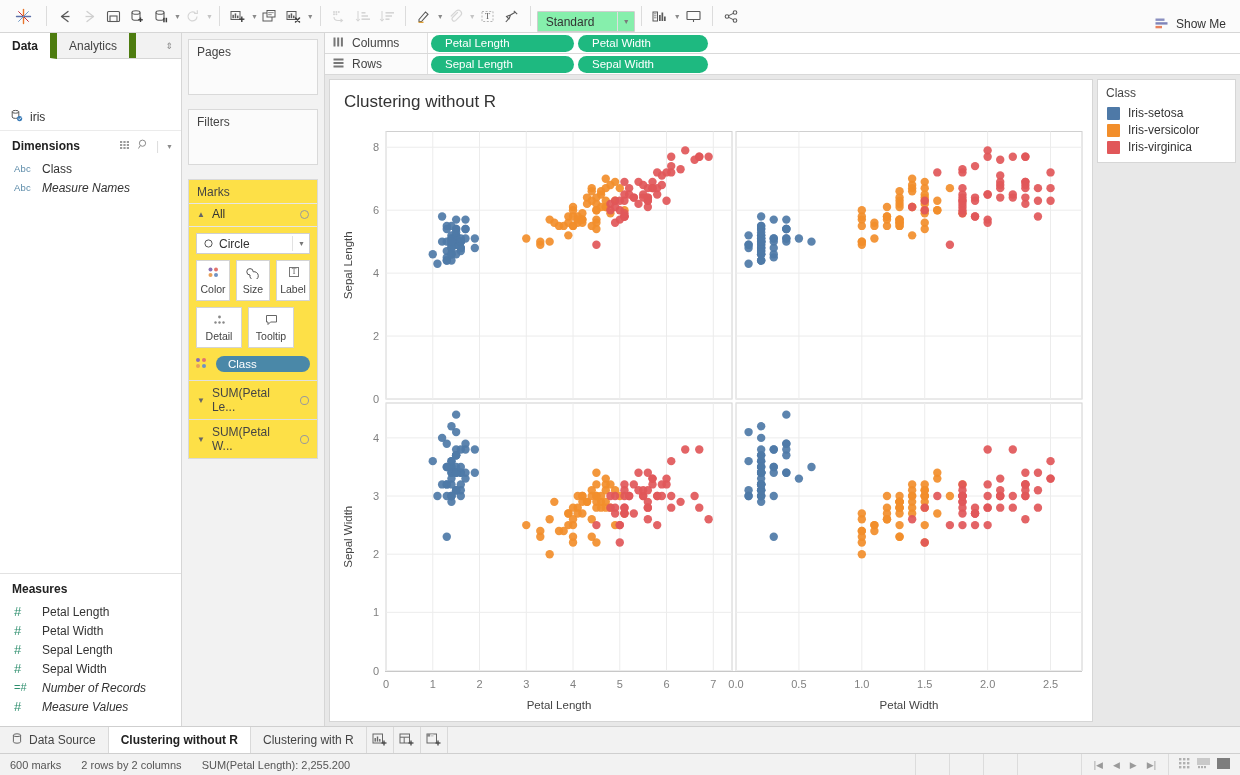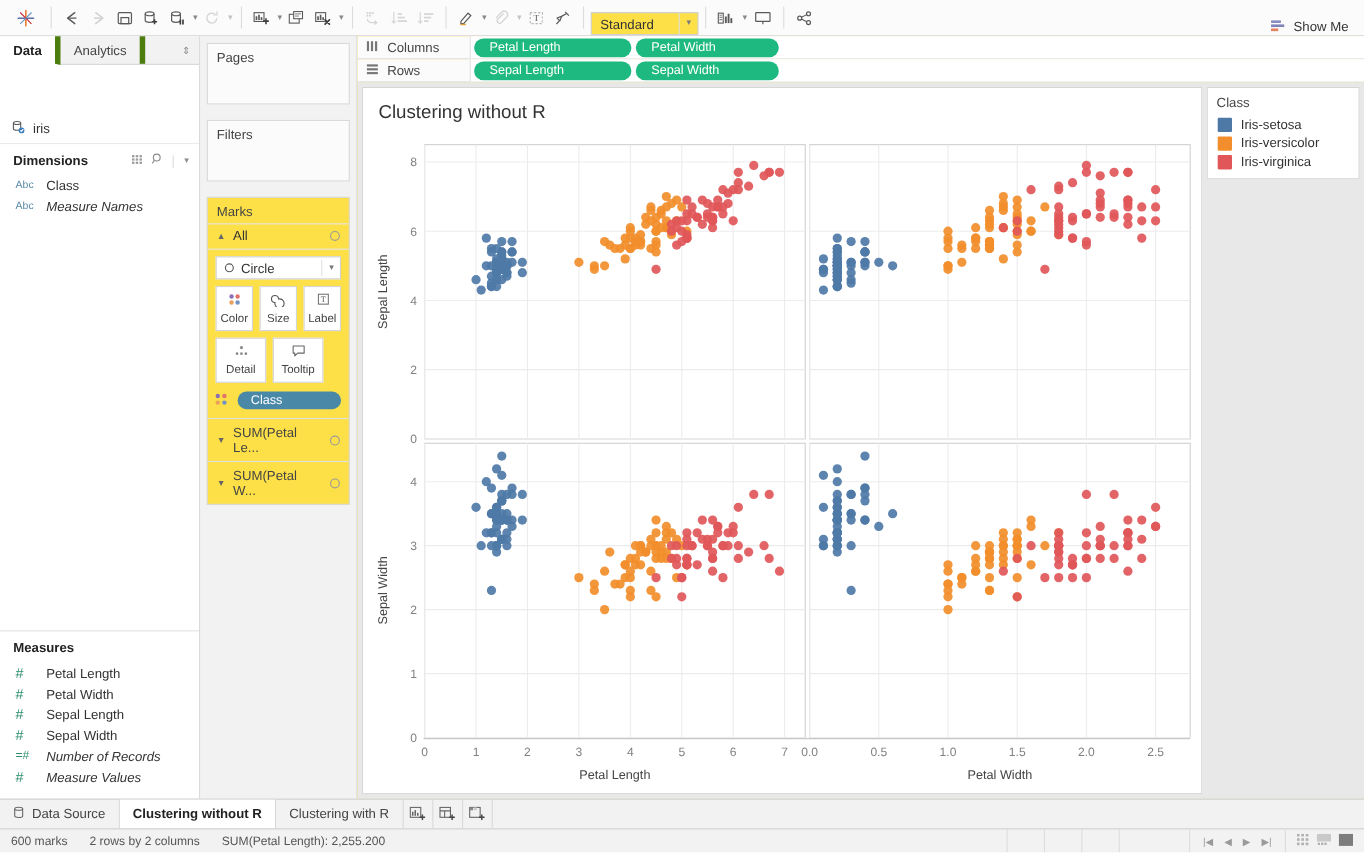--- a/index.html
+++ b/index.html
@@ -23,41 +23,41 @@
   }
   .tb-item { display: flex; align-items: center; justify-content: center;
              height: 26px; min-width: 24px; padding: 0 3px; color: #5a5a5a; }
   .tb-item svg { display: block; }
   .tb-sep { width: 1px; height: 20px; background: #dcdcdc; margin: 0 6px; }
   .tb-caret { font-size: 7px; color: #8a8a8a; margin-left: 1px; }
   .tb-caret.dim { color: #c4c4c4; }
   .tb-disabled { opacity: .38; }
   .logo-wrap { width: 34px; display: flex; align-items: center; justify-content: center; }
   .fit-select {
-    height: 21px; width: 98px; border: 1px solid #cfcfcf; background: #fde047;
+    height: 21px; width: 98px; border: 1px solid #cfcfcf; background: #86efac;
     display: flex; align-items: center; justify-content: space-between;
     padding: 0 4px 0 8px; font-size: 12px; color: #333; border-radius: 1px; margin-top: 11px;
   }
   .fit-select .arw { font-size: 7px; color: #7a7a7a; border-left: 1px solid #dfdfdf;
                      padding-left: 5px; height: 100%; display: flex; align-items: center; }
   .showme {
     margin-left: auto; display: flex; align-items: center; gap: 6px;
     padding: 0 8px; height: 26px; font-size: 12px; color: #333; margin-top: 16px;
   }
 
   
   .body { flex: 1; display: flex; min-height: 0; background: #e8e8e8; }
 
   
   .leftpane { width: 182px; flex: 0 0 182px; background: #fff;
               border-right: 1px solid #d6d6d6; display: flex; flex-direction: column; }
   .tabstrip { display: flex; height: 26px; flex: 0 0 26px; border-bottom: 1px solid #d6d6d6;
               background: #f2f2f2; align-items: stretch; }
   .dtab { display: flex; align-items: center; padding: 0 12px; font-size: 12px;
-          color: #444; border-right: 5px solid #4d7c0f; }
+          color: #444; border-right: 7px solid #4d7c0f; }
   .dtab.active { background: #fff; font-weight: bold; color: #222; border-bottom: 1px solid #fff;
                  margin-bottom: -1px; }
   .tabstrip .spacer { flex: 1; display: flex; align-items: center; justify-content: flex-end;
                       padding-right: 8px; color: #8a8a8a; font-size: 9px; }
   .ds-row { height: 28px; display: flex; align-items: center; gap: 7px; padding: 0 10px;
             border-bottom: 1px solid #ebebeb; font-size: 12px; margin-top: 44px; }
   .sec-head { display: flex; align-items: center; padding: 8px 8px 6px 12px; }
   .sec-head .title { font-weight: bold; font-size: 12px; color: #222; }
   .sec-head .tools { margin-left: auto; display: flex; align-items: center; gap: 7px; color: #8c8c8c; }
   .field { display: flex; align-items: center; gap: 8px; padding: 2px 10px 2px 14px; height: 19px; font-size: 12px; }

